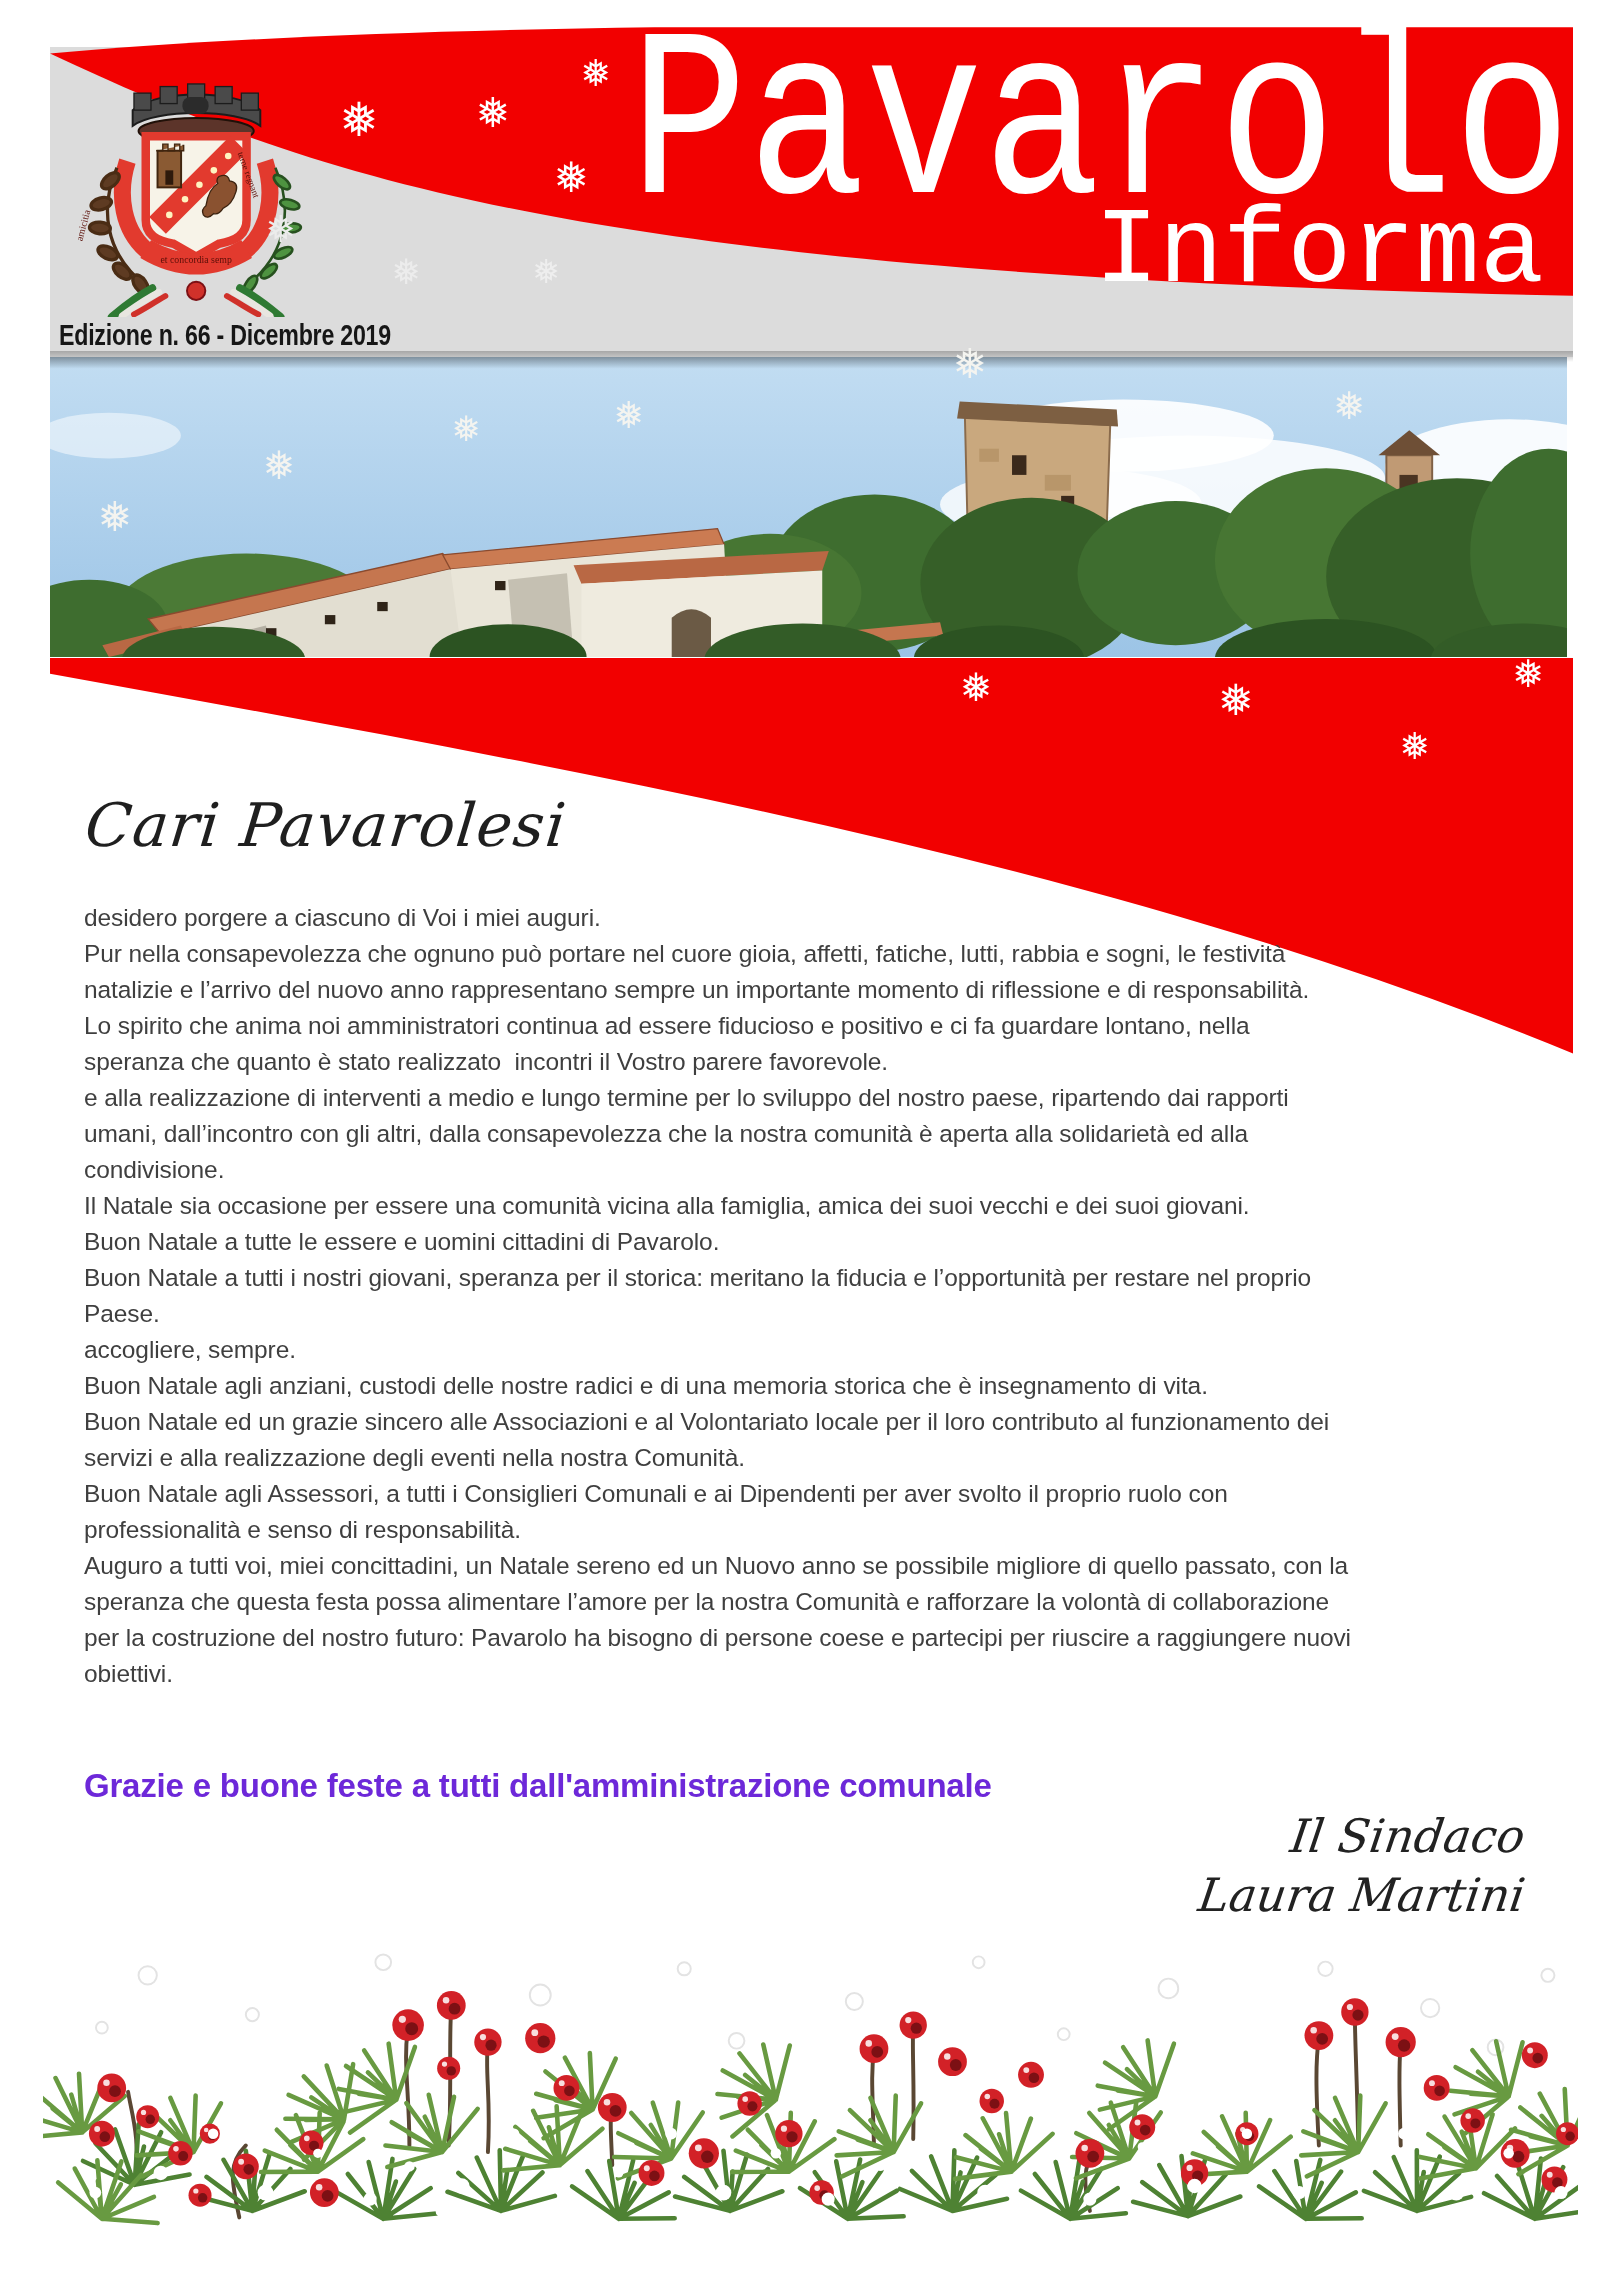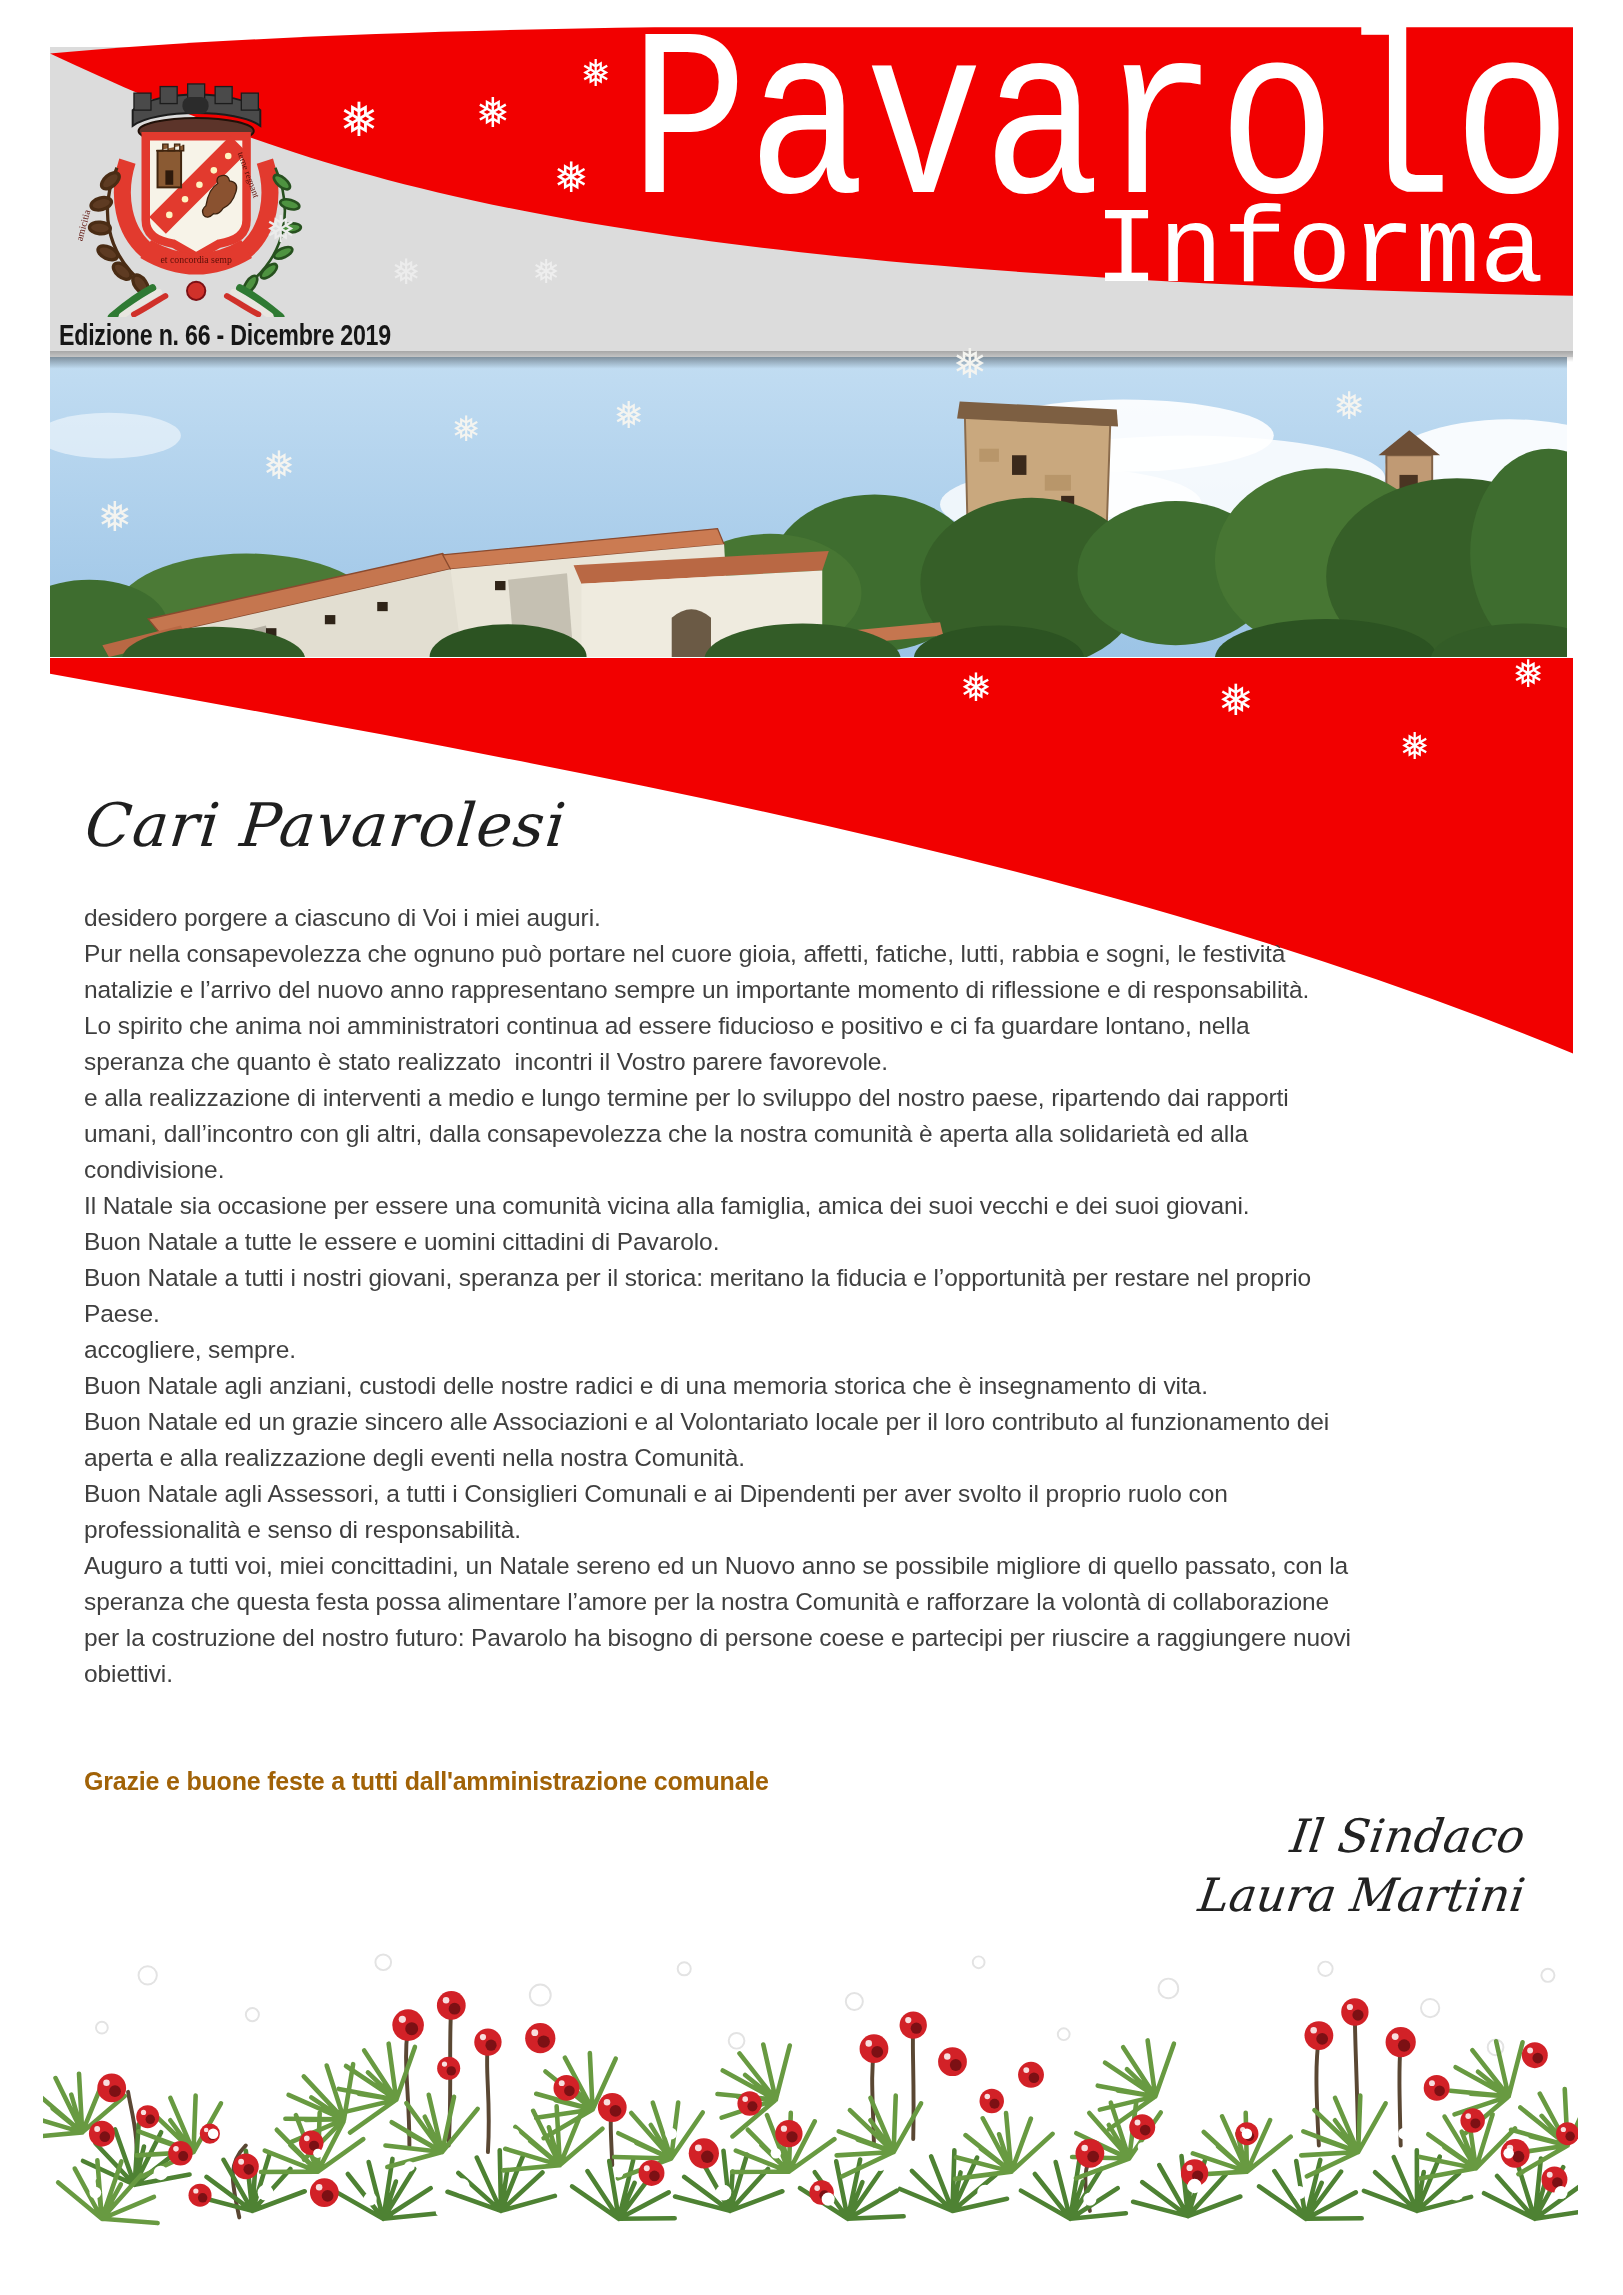--- a/index.html
+++ b/index.html
@@ -31,21 +31,21 @@
   
   .flake{position:absolute;transform:translate(-50%,-50%);line-height:1;
          font-family:"DejaVu Sans",sans-serif;user-select:none;}
 
   
   .script{font-family:"DejaVu Serif","Liberation Serif",serif;font-style:italic;}
   .salutation{position:absolute;left:82px;top:790px;font-size:60px;color:#1f1f1f;
         letter-spacing:1.3px;transform:skewX(-6deg);transform-origin:0 100%;white-space:pre;}
   .letter{position:absolute;left:84px;top:900px;color:#3f3f3f;}
   .letter .line{font-size:24.5px;line-height:36px;white-space:pre;letter-spacing:-0.1px;}
-  .closing{position:absolute;left:84px;top:1767px;font-size:25px;font-weight:bold;color:#a16207;
+  .closing{position:absolute;left:84px;top:1767px;font-size:33px;font-weight:bold;color:#6d28d9;
         white-space:pre;letter-spacing:-0.2px;}
   .signature{position:absolute;right:98px;top:1807px;text-align:right;color:#222222;}
   .signature .sig-line{font-size:46px;line-height:59px;white-space:pre;transform:skewX(-8deg);}
 
   
   .footer{position:absolute;left:43px;top:1936px;width:1535px;height:292px;}
 </style>
 </head>
 <body>
 
@@ -267,21 +267,21 @@
       <div class="line">e alla realizzazione di interventi a medio e lungo termine per lo sviluppo del nostro paese, ripartendo dai rapporti</div>
       <div class="line">umani, dall’incontro con gli altri, dalla consapevolezza che la nostra comunità è aperta alla solidarietà ed alla</div>
       <div class="line">condivisione.</div>
       <div class="line">Il Natale sia occasione per essere una comunità vicina alla famiglia, amica dei suoi vecchi e dei suoi giovani.</div>
       <div class="line">Buon Natale a tutte le essere e uomini cittadini di Pavarolo.</div>
       <div class="line">Buon Natale a tutti i nostri giovani, speranza per il storica: meritano la fiducia e l’opportunità per restare nel proprio</div>
       <div class="line">Paese.</div>
       <div class="line">accogliere, sempre.</div>
       <div class="line">Buon Natale agli anziani, custodi delle nostre radici e di una memoria storica che è insegnamento di vita.</div>
       <div class="line">Buon Natale ed un grazie sincero alle Associazioni e al Volontariato locale per il loro contributo al funzionamento dei</div>
-      <div class="line">aperta e alla realizzazione degli eventi nella nostra Comunità.</div>
+      <div class="line">servizi e alla realizzazione degli eventi nella nostra Comunità.</div>
       <div class="line">Buon Natale agli Assessori, a tutti i Consiglieri Comunali e ai Dipendenti per aver svolto il proprio ruolo con</div>
       <div class="line">professionalità e senso di responsabilità.</div>
       <div class="line">Auguro a tutti voi, miei concittadini, un Natale sereno ed un Nuovo anno se possibile migliore di quello passato, con la</div>
       <div class="line">speranza che questa festa possa alimentare l’amore per la nostra Comunità e rafforzare la volontà di collaborazione</div>
       <div class="line">per la costruzione del nostro futuro: Pavarolo ha bisogno di persone coese e partecipi per riuscire a raggiungere nuovi</div>
       <div class="line">obiettivi.</div>
     </div>
 
   <div class="closing">Grazie e buone feste a tutti dall'amministrazione comunale</div>
 

